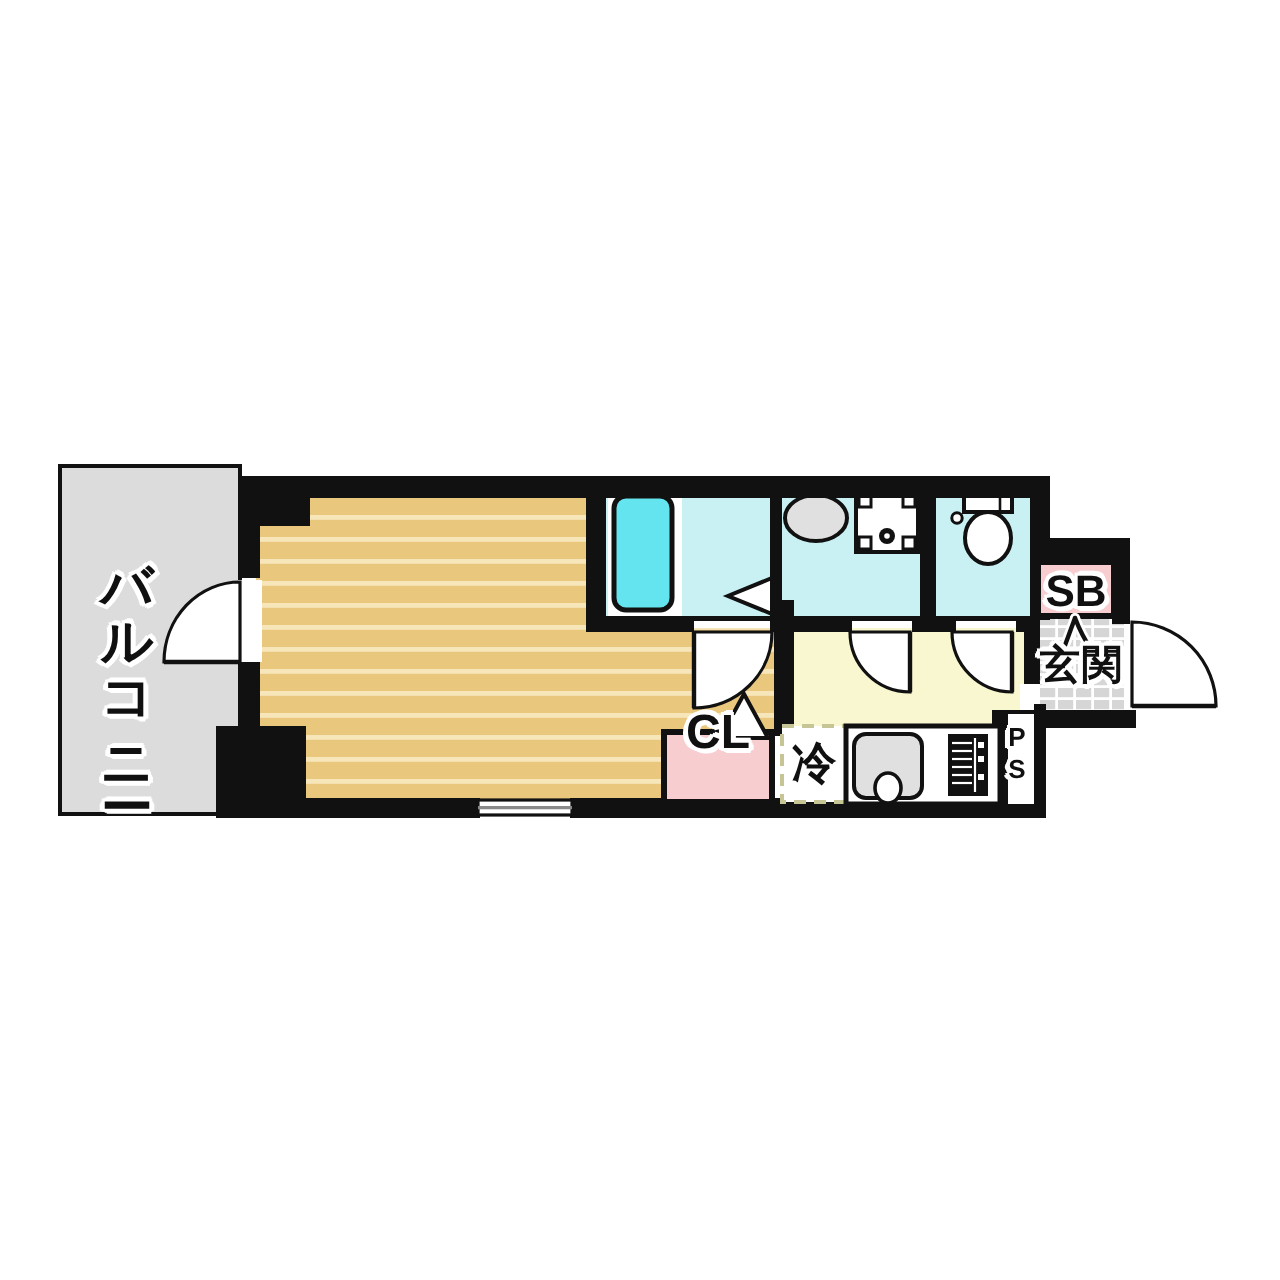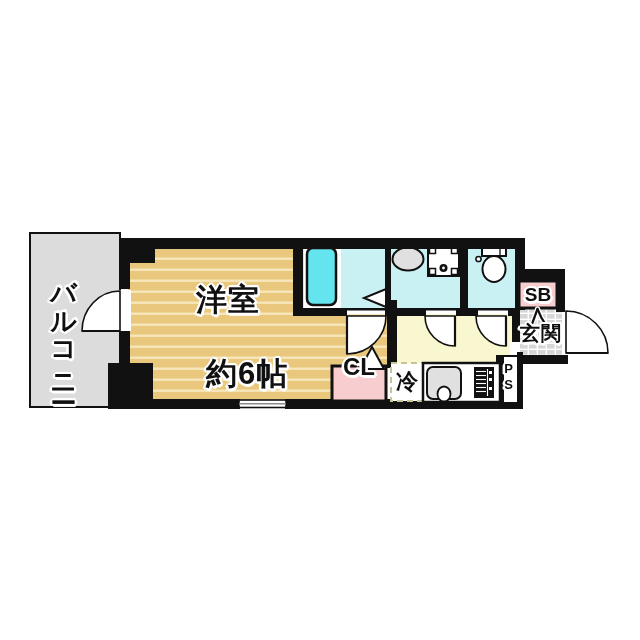--- a/index.html
+++ b/index.html
@@ -32,21 +32,21 @@
                    1.5px 1.5px #fff,-1.5px 1.5px #fff,1.5px -1.5px #fff,-1.5px -1.5px #fff,
                    2.5px 1px #fff,-2.5px 1px #fff,1px 2.5px #fff,1px -2.5px #fff;}
   .center{text-align:center;}
   .v-text{writing-mode:vertical-rl;text-orientation:mixed;}
   .v-upright{writing-mode:vertical-rl;text-orientation:upright;}
   #main-room-label{left:120px;top:281px;width:216px;font-size:31px;font-weight:600;line-height:37px;letter-spacing:1px;}
   #balcony-label{left:51px;top:263px;height:145px;font-size:26px;font-weight:600;letter-spacing:2px;}
   #cl-label{left:332px;top:355px;width:54px;font-size:24px;font-weight:600;}
   #rei-label{left:391px;top:371px;width:32px;font-size:22px;font-weight:600;}
   #ps-label{left:502px;top:361px;height:40px;font-size:13px;font-weight:600;letter-spacing:1px;}
-  #sb-label{left:519px;top:285px;width:38px;font-size:19px;font-weight:600;}
+  #sb-label{left:519px;top:285px;width:38px;font-size:22px;font-weight:600;}
   #genkan-label{left:516px;top:323px;width:50px;font-size:20px;font-weight:600;letter-spacing:1px;}
 </style>
 </head>
 <body>
 
 <div id="stage">
 
   <svg id="plan-svg" width="640" height="640" viewBox="0 0 640 640">
     <defs>
       <pattern id="pat-floor" x="0" y="249" width="10" height="11" patternUnits="userSpaceOnUse">
@@ -184,22 +184,20 @@
         <path d="M 537.5 309 L 532 324"></path>
           <path d="M 537.5 309 Q 541 318 545.5 324.5"></path>
       </g>
       <g stroke="var(--wall)" stroke-width="2.2" stroke-linecap="round" fill="none">
         <path d="M 537.5 309 L 532 324"></path>
           <path d="M 537.5 309 Q 541 318 545.5 324.5"></path>
       </g>
     </g>
   </svg>
 
-  <div class="lbl center" id="main-room-label"><span>洋室</span><br>
-    <span>約6帖</span></div>
 
   <div class="lbl v-text" id="balcony-label">バルコニー</div>
 
   <div class="lbl center" id="cl-label">CL</div>
 
   <div class="lbl center" id="rei-label">冷</div>
 
   <div class="lbl v-upright" id="ps-label">PS</div>
 
   <div class="lbl center" id="sb-label">SB</div>

